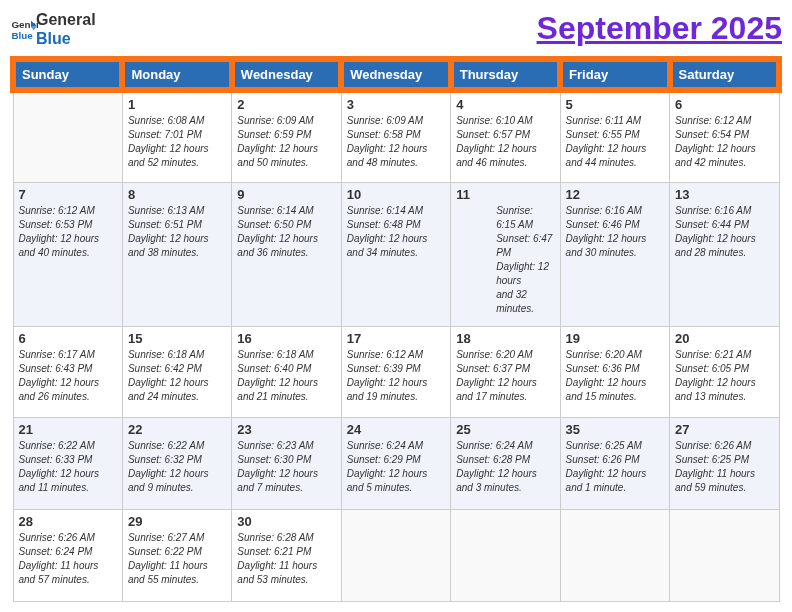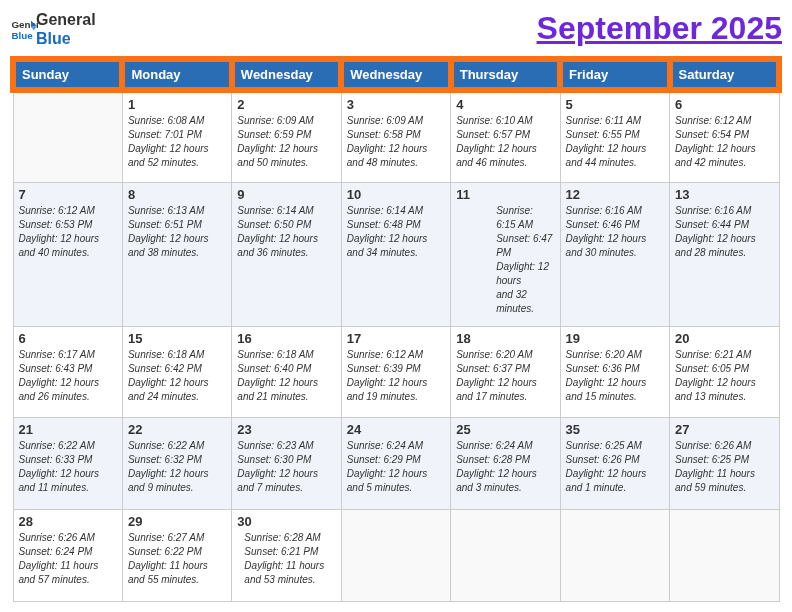--- a/index.html
+++ b/index.html
@@ -331,21 +331,21 @@
           </td>
           <td>
             <span class="day-number">29</span>
             <div class="day-info" style="white-space: pre-line;">Sunrise: 6:27 AM
 Sunset: 6:22 PM
 Daylight: 11 hours
 and 55 minutes.</div>
           </td>
           <td>
             <span class="day-number">30</span>
-            <div class="day-info" style="white-space: pre-line; margin-left: 7px;">Sunrise: 6:28 AM
+            <div class="day-info" style="white-space: pre-line;">Sunrise: 6:28 AM
 Sunset: 6:21 PM
 Daylight: 11 hours
 and 53 minutes.</div>
           </td>
           <td class="empty"></td>
           <td class="empty"></td>
           <td class="empty"></td>
           <td class="empty"></td>
         </tr>
       </tbody>

